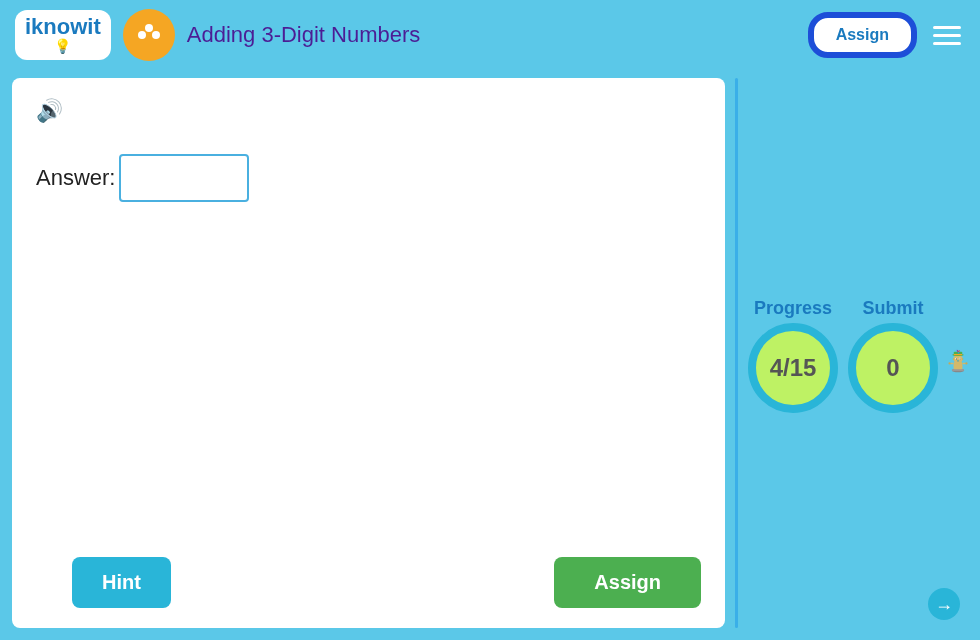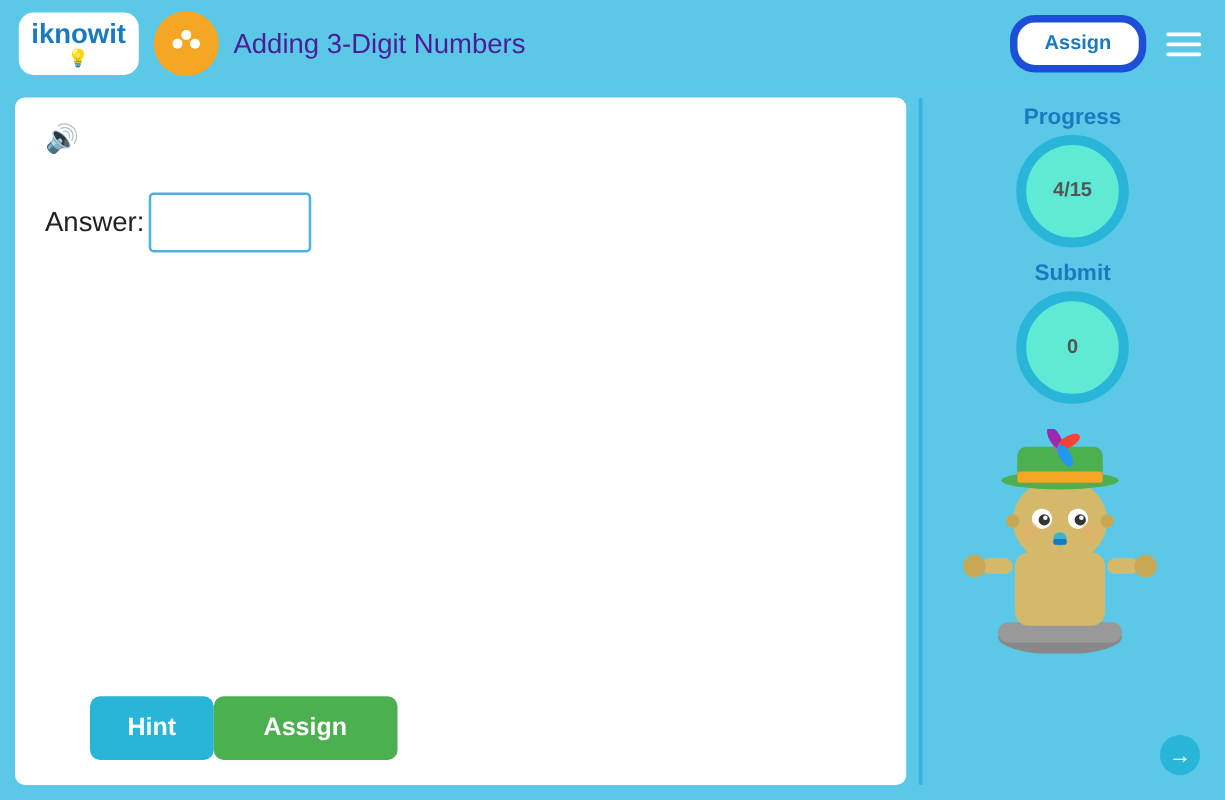--- a/index.html
+++ b/index.html
@@ -143,20 +143,21 @@
       width: 130px;
       height: 48px;
       font-size: 20px;
       padding: 4px 8px;
       outline: none;
       color: #222;
     }
 
     .bottom-buttons {
       display: flex;
+      justify-content: space-between;
       align-items: center;
       margin-top: auto;
       padding-top: 10px;
       padding-left: 36px;
     }
 
     .hint-btn {
       background: #29b5d8;
       color: white;
       border: none;
@@ -183,21 +184,22 @@
       width: 3px;
       background: #3aafe8;
       border-radius: 2px;
       align-self: stretch;
     }
 
     
     .right-panel {
       width: 220px;
       display: flex;
-      flex-direction: column;
+      flex-direction: row;
+      align-items: center;
       gap: 10px;
       padding-top: 5px;
       position: relative;
     }
 
     .stat-label {
       font-size: 18px;
       font-weight: bold;
       color: #1a7abf;
       margin-bottom: 4px;
@@ -211,22 +213,22 @@
     }
 
     .circle {
       width: 90px;
       height: 90px;
       border-radius: 50%;
       border: 8px solid #29b5d8;
       display: flex;
       align-items: center;
       justify-content: center;
-      background: #5eead4;
-      font-size: 16px;
+      background: #bef264;
+      font-size: 24px;
       font-weight: bold;
       color: #555;
     }
 
     .mascot-area {
       margin-top: 10px;
       width: 200px;
       height: 180px;
       display: flex;
       align-items: flex-end;

